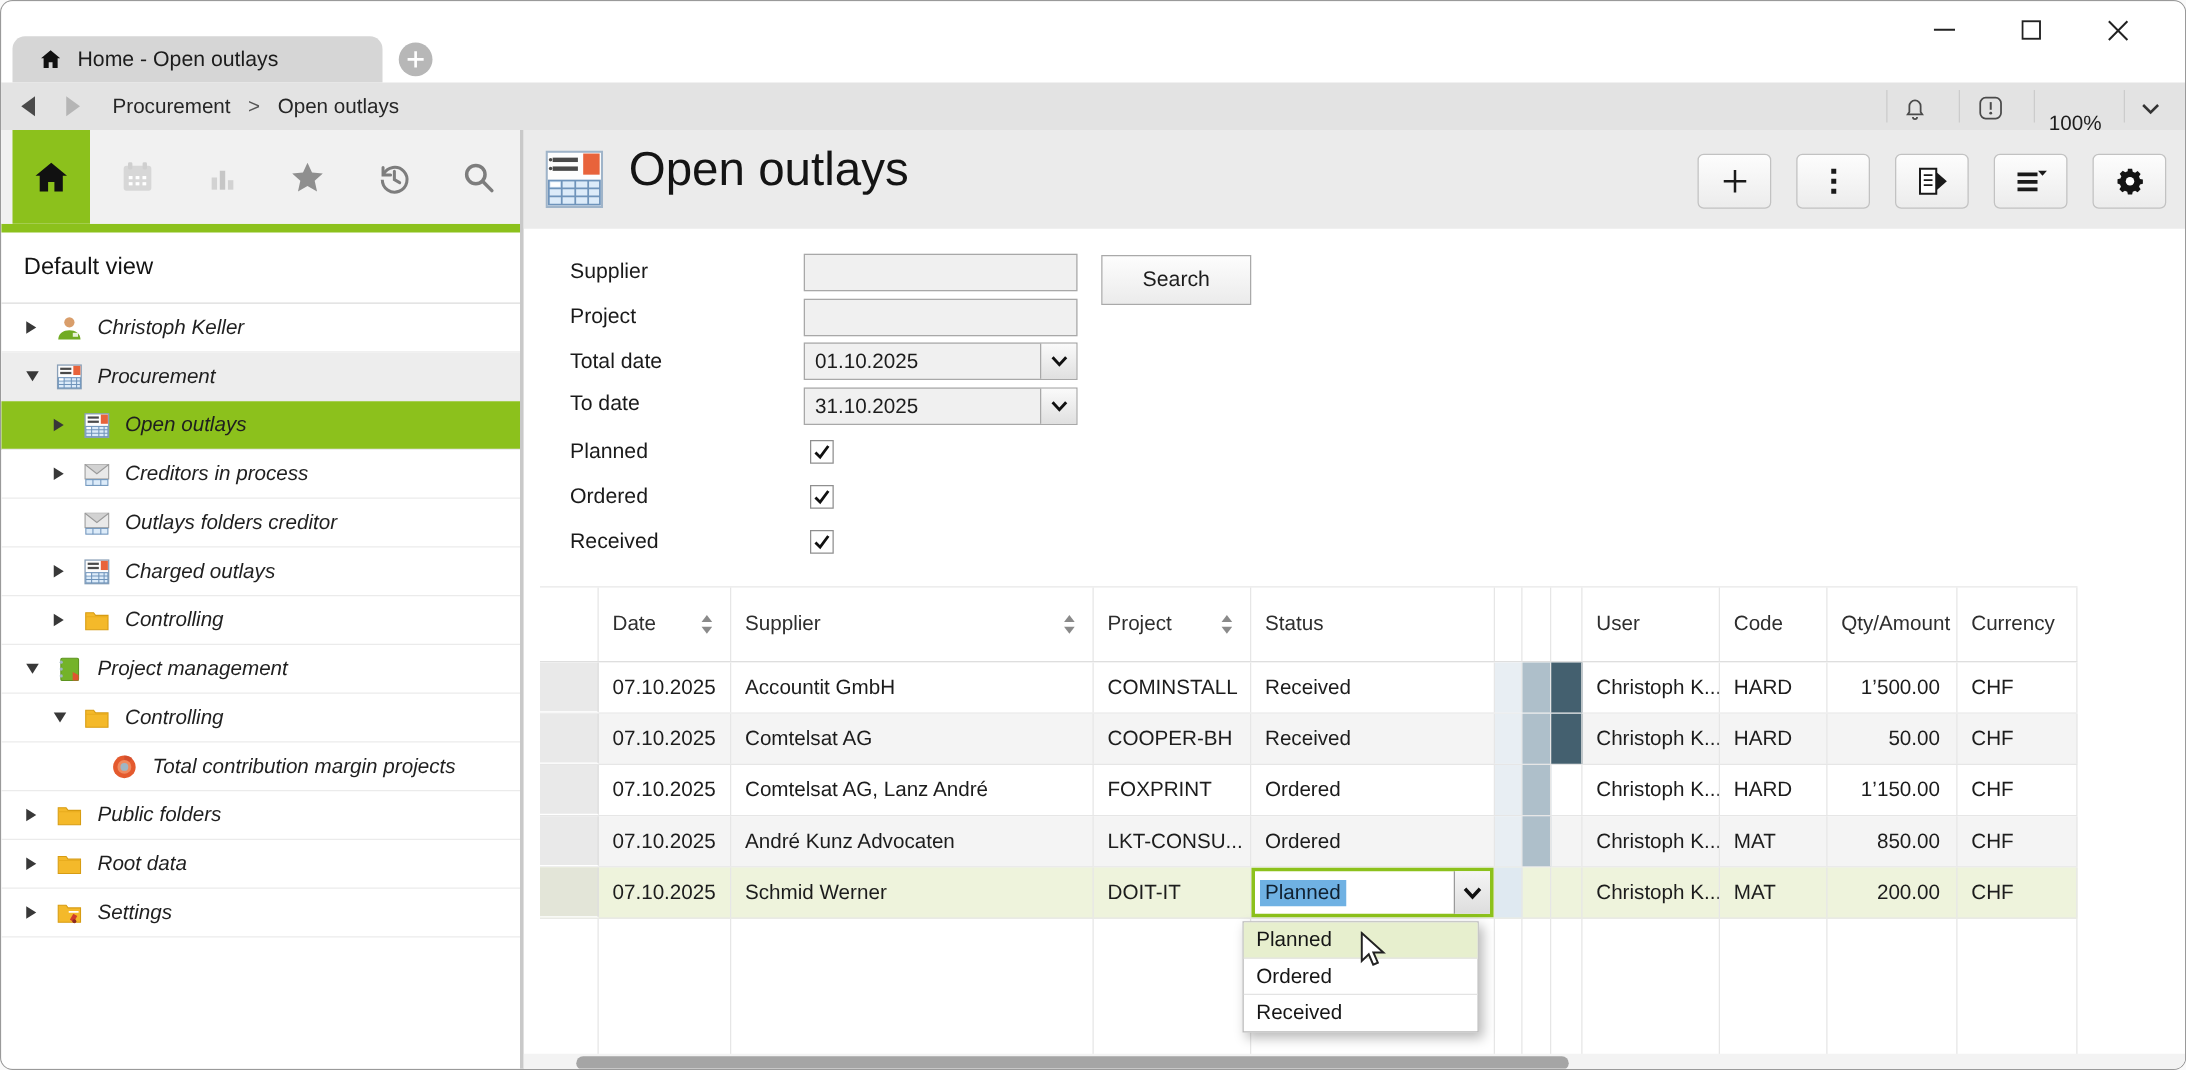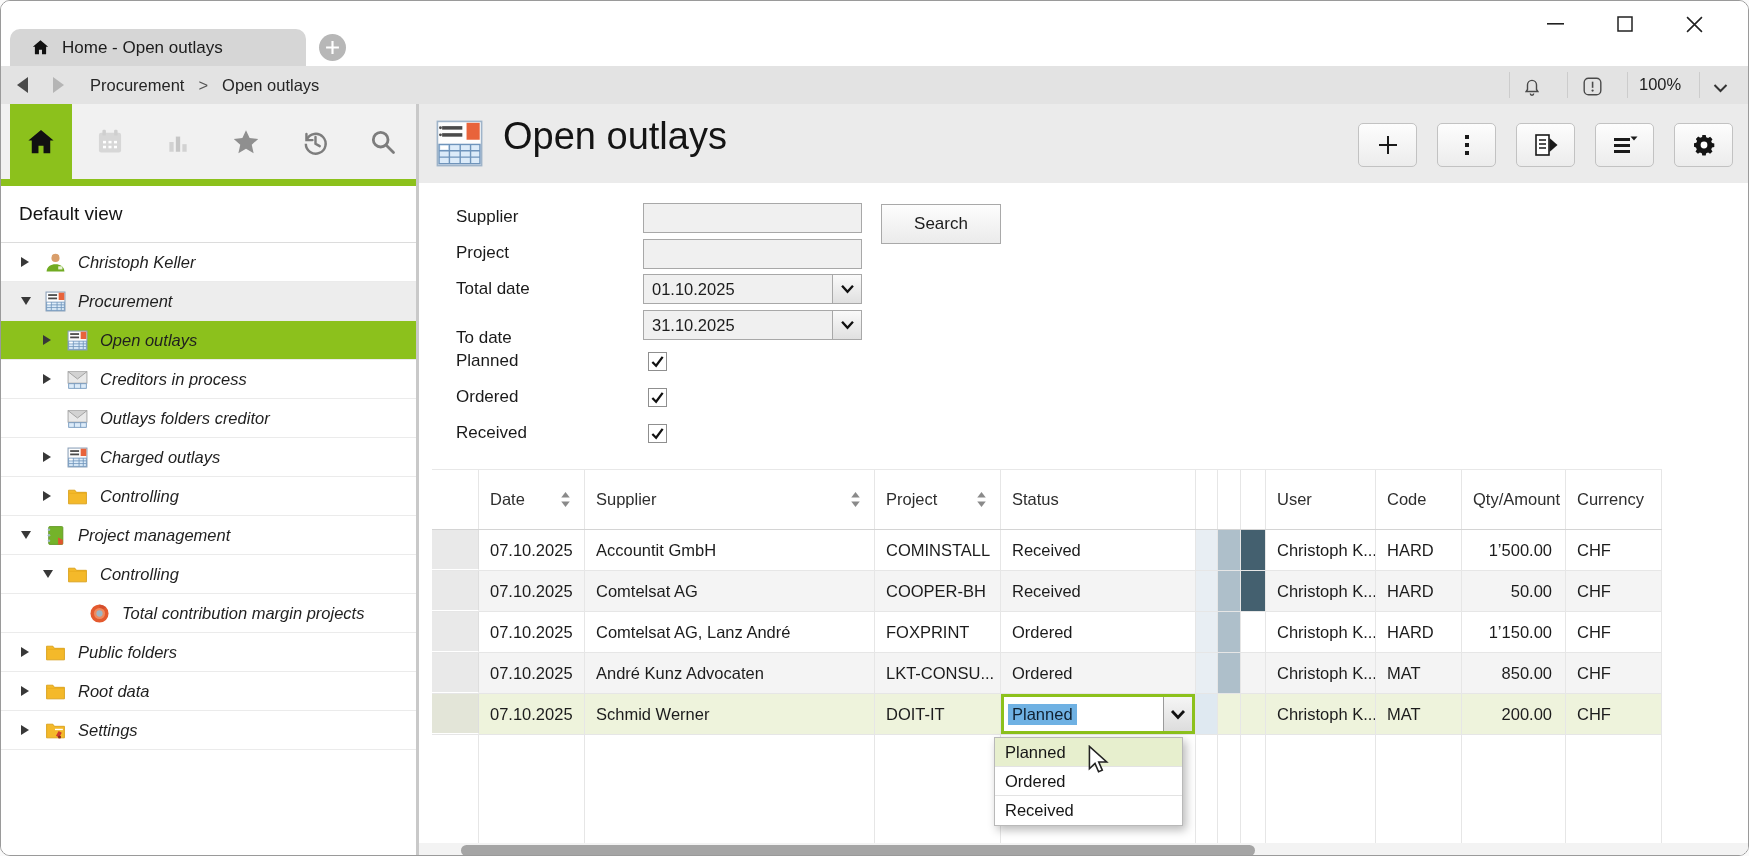--- a/index.html
+++ b/index.html
@@ -10,21 +10,21 @@
   .newtab{position:absolute;left:318px;top:33px;width:27px;height:27px;border-radius:50%;background:#b7b7b7;display:flex;align-items:center;justify-content:center;}
   .winctl{position:absolute;top:6px;width:44px;height:34px;display:flex;align-items:center;justify-content:center;}
   #win-min{left:1533px}#win-max{left:1602px}#win-close{left:1671px}
   
   .crumbbar{position:absolute;left:0;top:65px;right:0;height:38px;background:#e3e3e3;font-size:16.5px;color:#262626;}
   .nav-back{position:absolute;left:16px;top:11px;width:0;height:0;border-right:11px solid #4a4a4a;border-top:8px solid transparent;border-bottom:8px solid transparent;}
   .nav-fwd{position:absolute;left:52px;top:11px;width:0;height:0;border-left:11px solid #b5b5b5;border-top:8px solid transparent;border-bottom:8px solid transparent;}
   .crumbs{position:absolute;left:89px;top:0;height:38px;display:flex;align-items:center;gap:14px;}
   .vsep{position:absolute;top:6px;width:1px;height:26px;background:#cccccc;}
   .crumb-icon{position:absolute;top:7px;display:flex;align-items:center;justify-content:center;width:26px;height:26px;}
-  .zoomlabel{position:absolute;left:1638px;top:9px;font-size:16.5px;color:#1d1d1d;}
+  .zoomlabel{position:absolute;left:1638px;top:24px;font-size:16.5px;color:#1d1d1d;}
   .zoomchev{position:absolute;left:1712px;top:12px;}
   
   .bodyarea{position:absolute;top:103px;left:0;right:0;bottom:0;display:flex;}
   .sidebar{width:415px;flex:none;position:relative;background:#fff;}
   .iconstrip{height:75px;background:#f1f1f1;position:relative;}
   .home-tab{position:absolute;left:9px;top:0;width:62px;height:75px;background:var(--green);display:flex;align-items:center;justify-content:center;}
   .side-tab{position:absolute;top:22px;width:32px;height:32px;display:flex;align-items:center;justify-content:center;}
   .greenbar{height:7px;background:var(--green);}
   .defaultview{height:56px;line-height:56px;padding-left:18px;font-size:19px;color:#141414;border-bottom:1px solid #dcdcdc;}
   .tree-row{height:39px;border-bottom:1px solid #ebebeb;display:flex;align-items:center;font-size:16.5px;color:#1f1f1f;box-sizing:border-box;font-style:italic;}
@@ -444,21 +444,21 @@
       <input class="finput" style="top: 135px;" value="">
       <div class="flabel" style="top:175px">Total date</div>
       <div class="fcombo" style="top:170px">
         <span class="val">01.10.2025</span>
         <span class="cbtn">
           <svg width="15" height="10" viewBox="0 0 16 11">
               <polyline points="2,2 8,8.5 14,2" fill="none" stroke="#111" stroke-width="2.6"></polyline>
             </svg>
         </span>
       </div>
-      <div class="flabel" style="top:224px">To date</div>
+      <div class="flabel" style="top:209px">To date</div>
       <div class="fcombo" style="top:206px">
         <span class="val">31.10.2025</span>
         <span class="cbtn">
           <svg width="15" height="10" viewBox="0 0 16 11">
               <polyline points="2,2 8,8.5 14,2" fill="none" stroke="#111" stroke-width="2.6"></polyline>
             </svg>
         </span>
       </div>
       <div class="flabel" style="top:247px">Planned</div>
       <div class="checkbox checked" style="top:248px">

